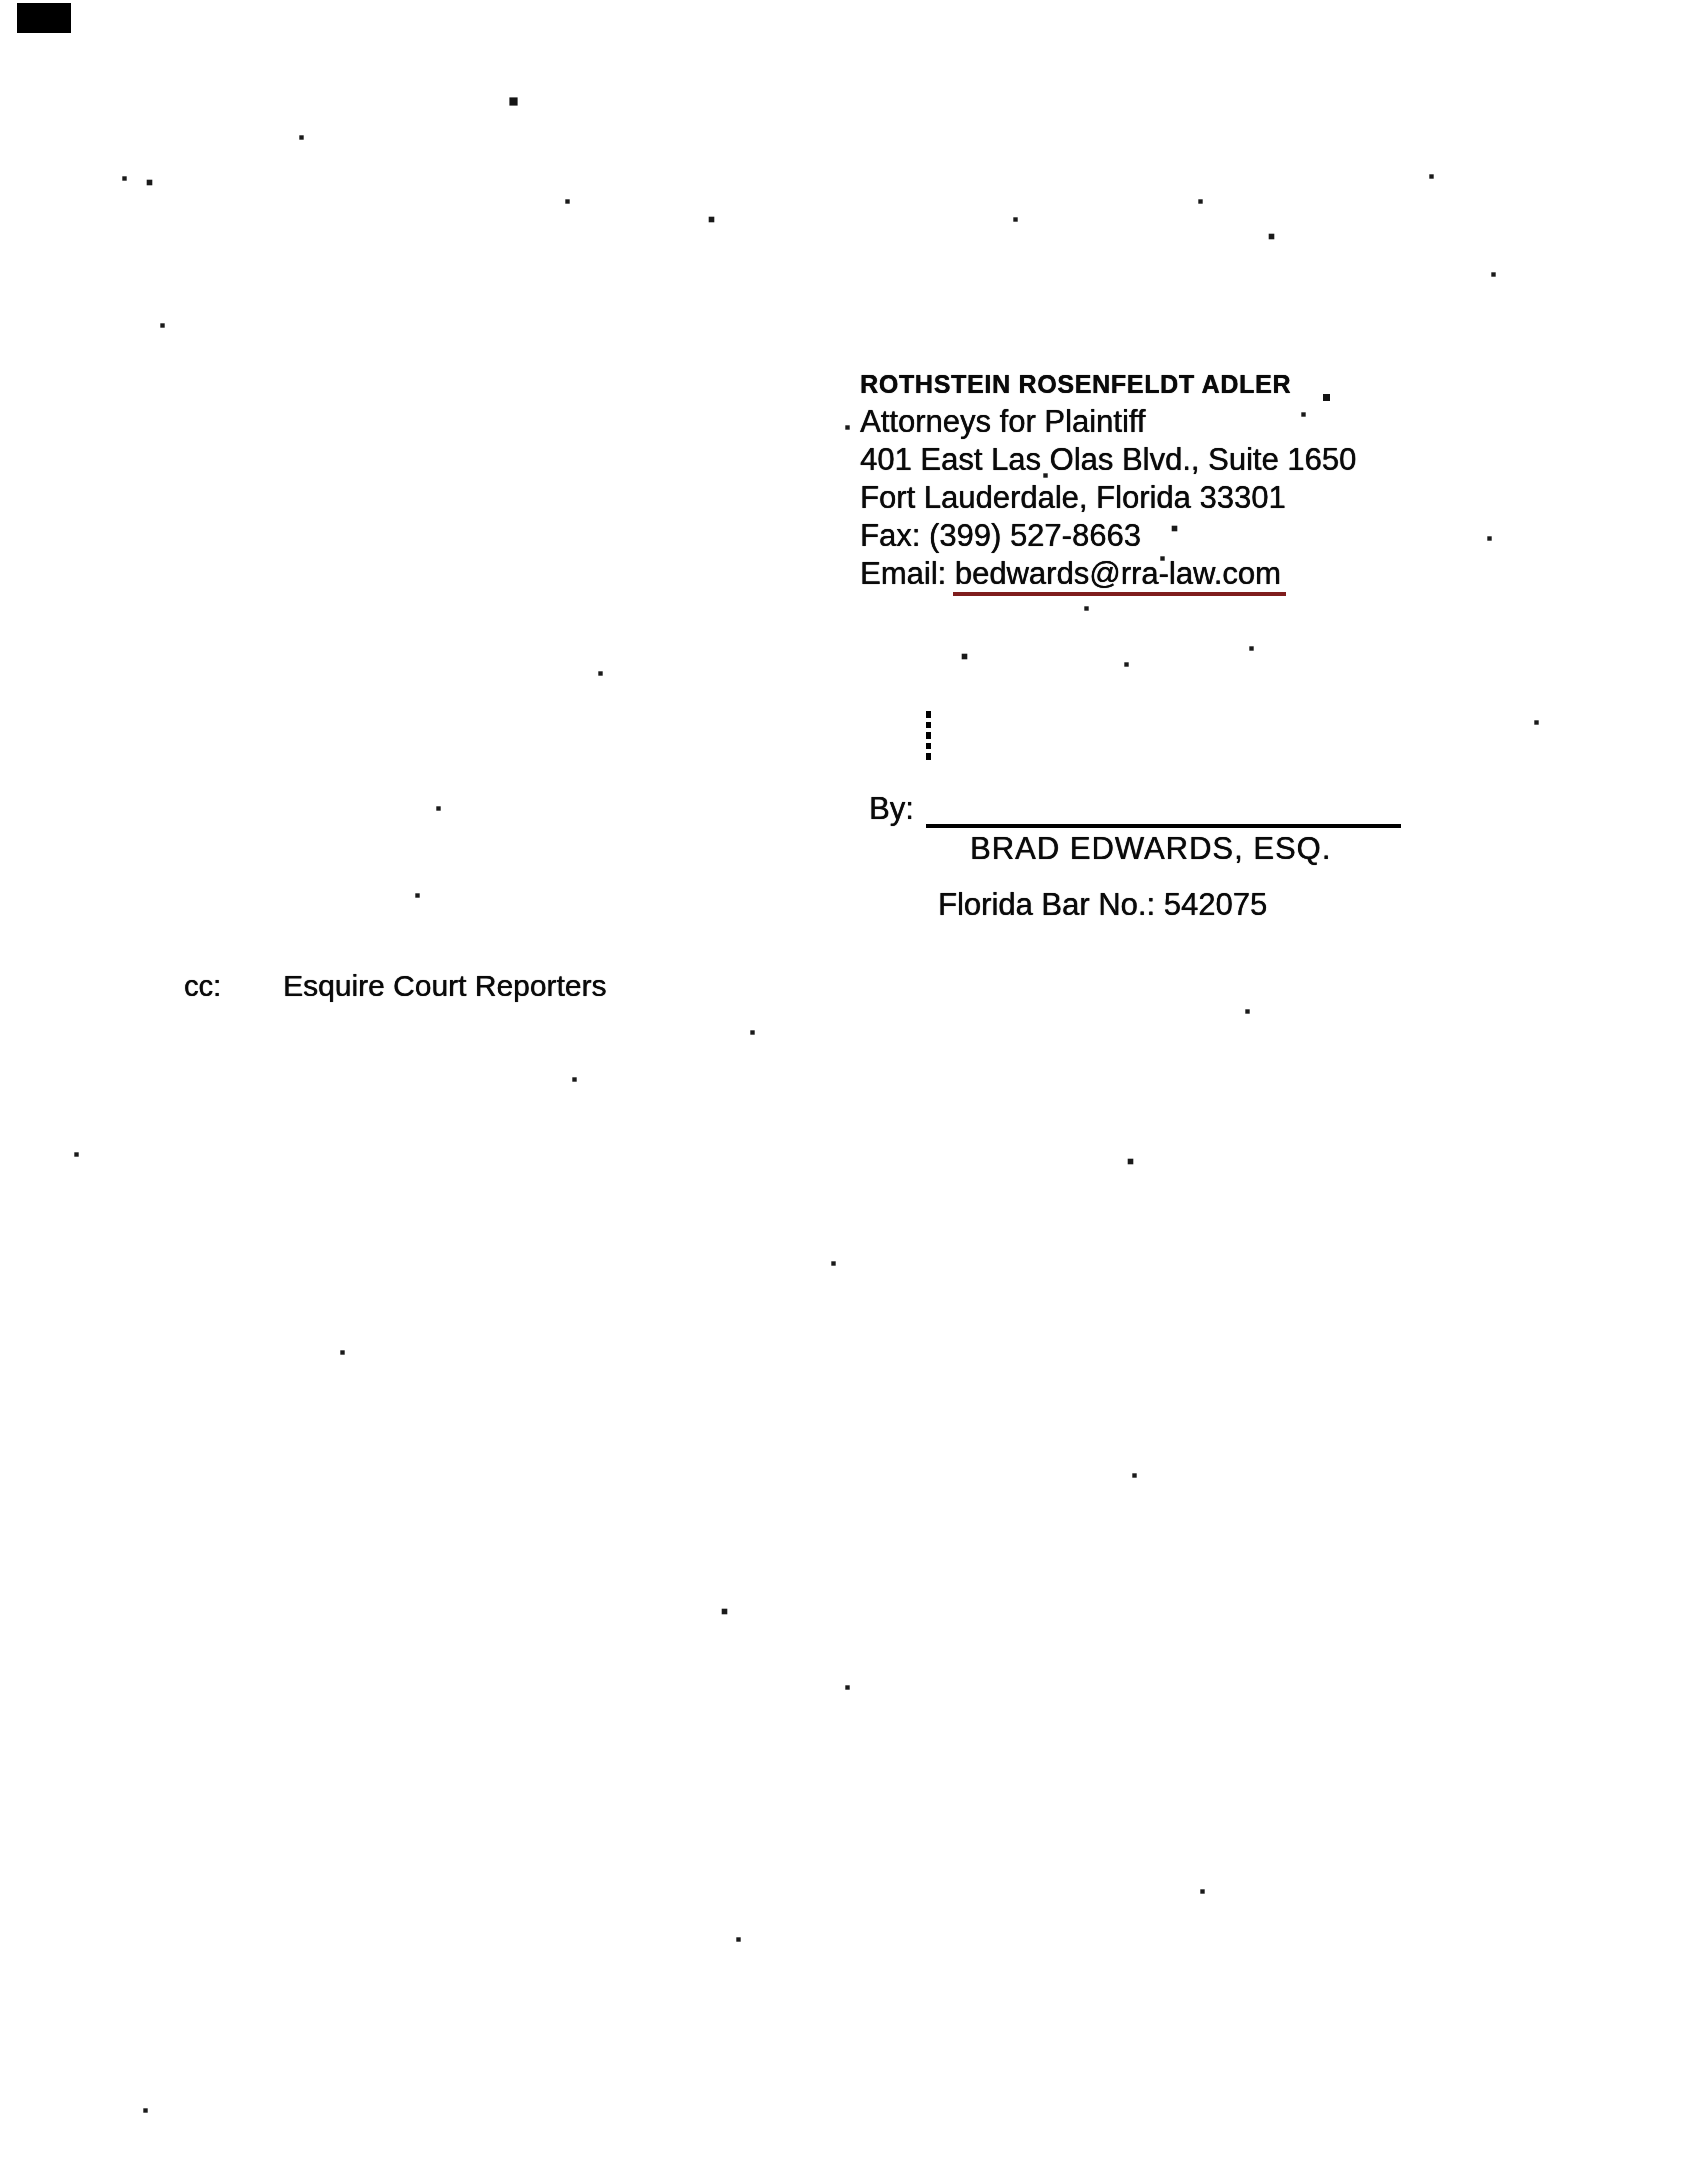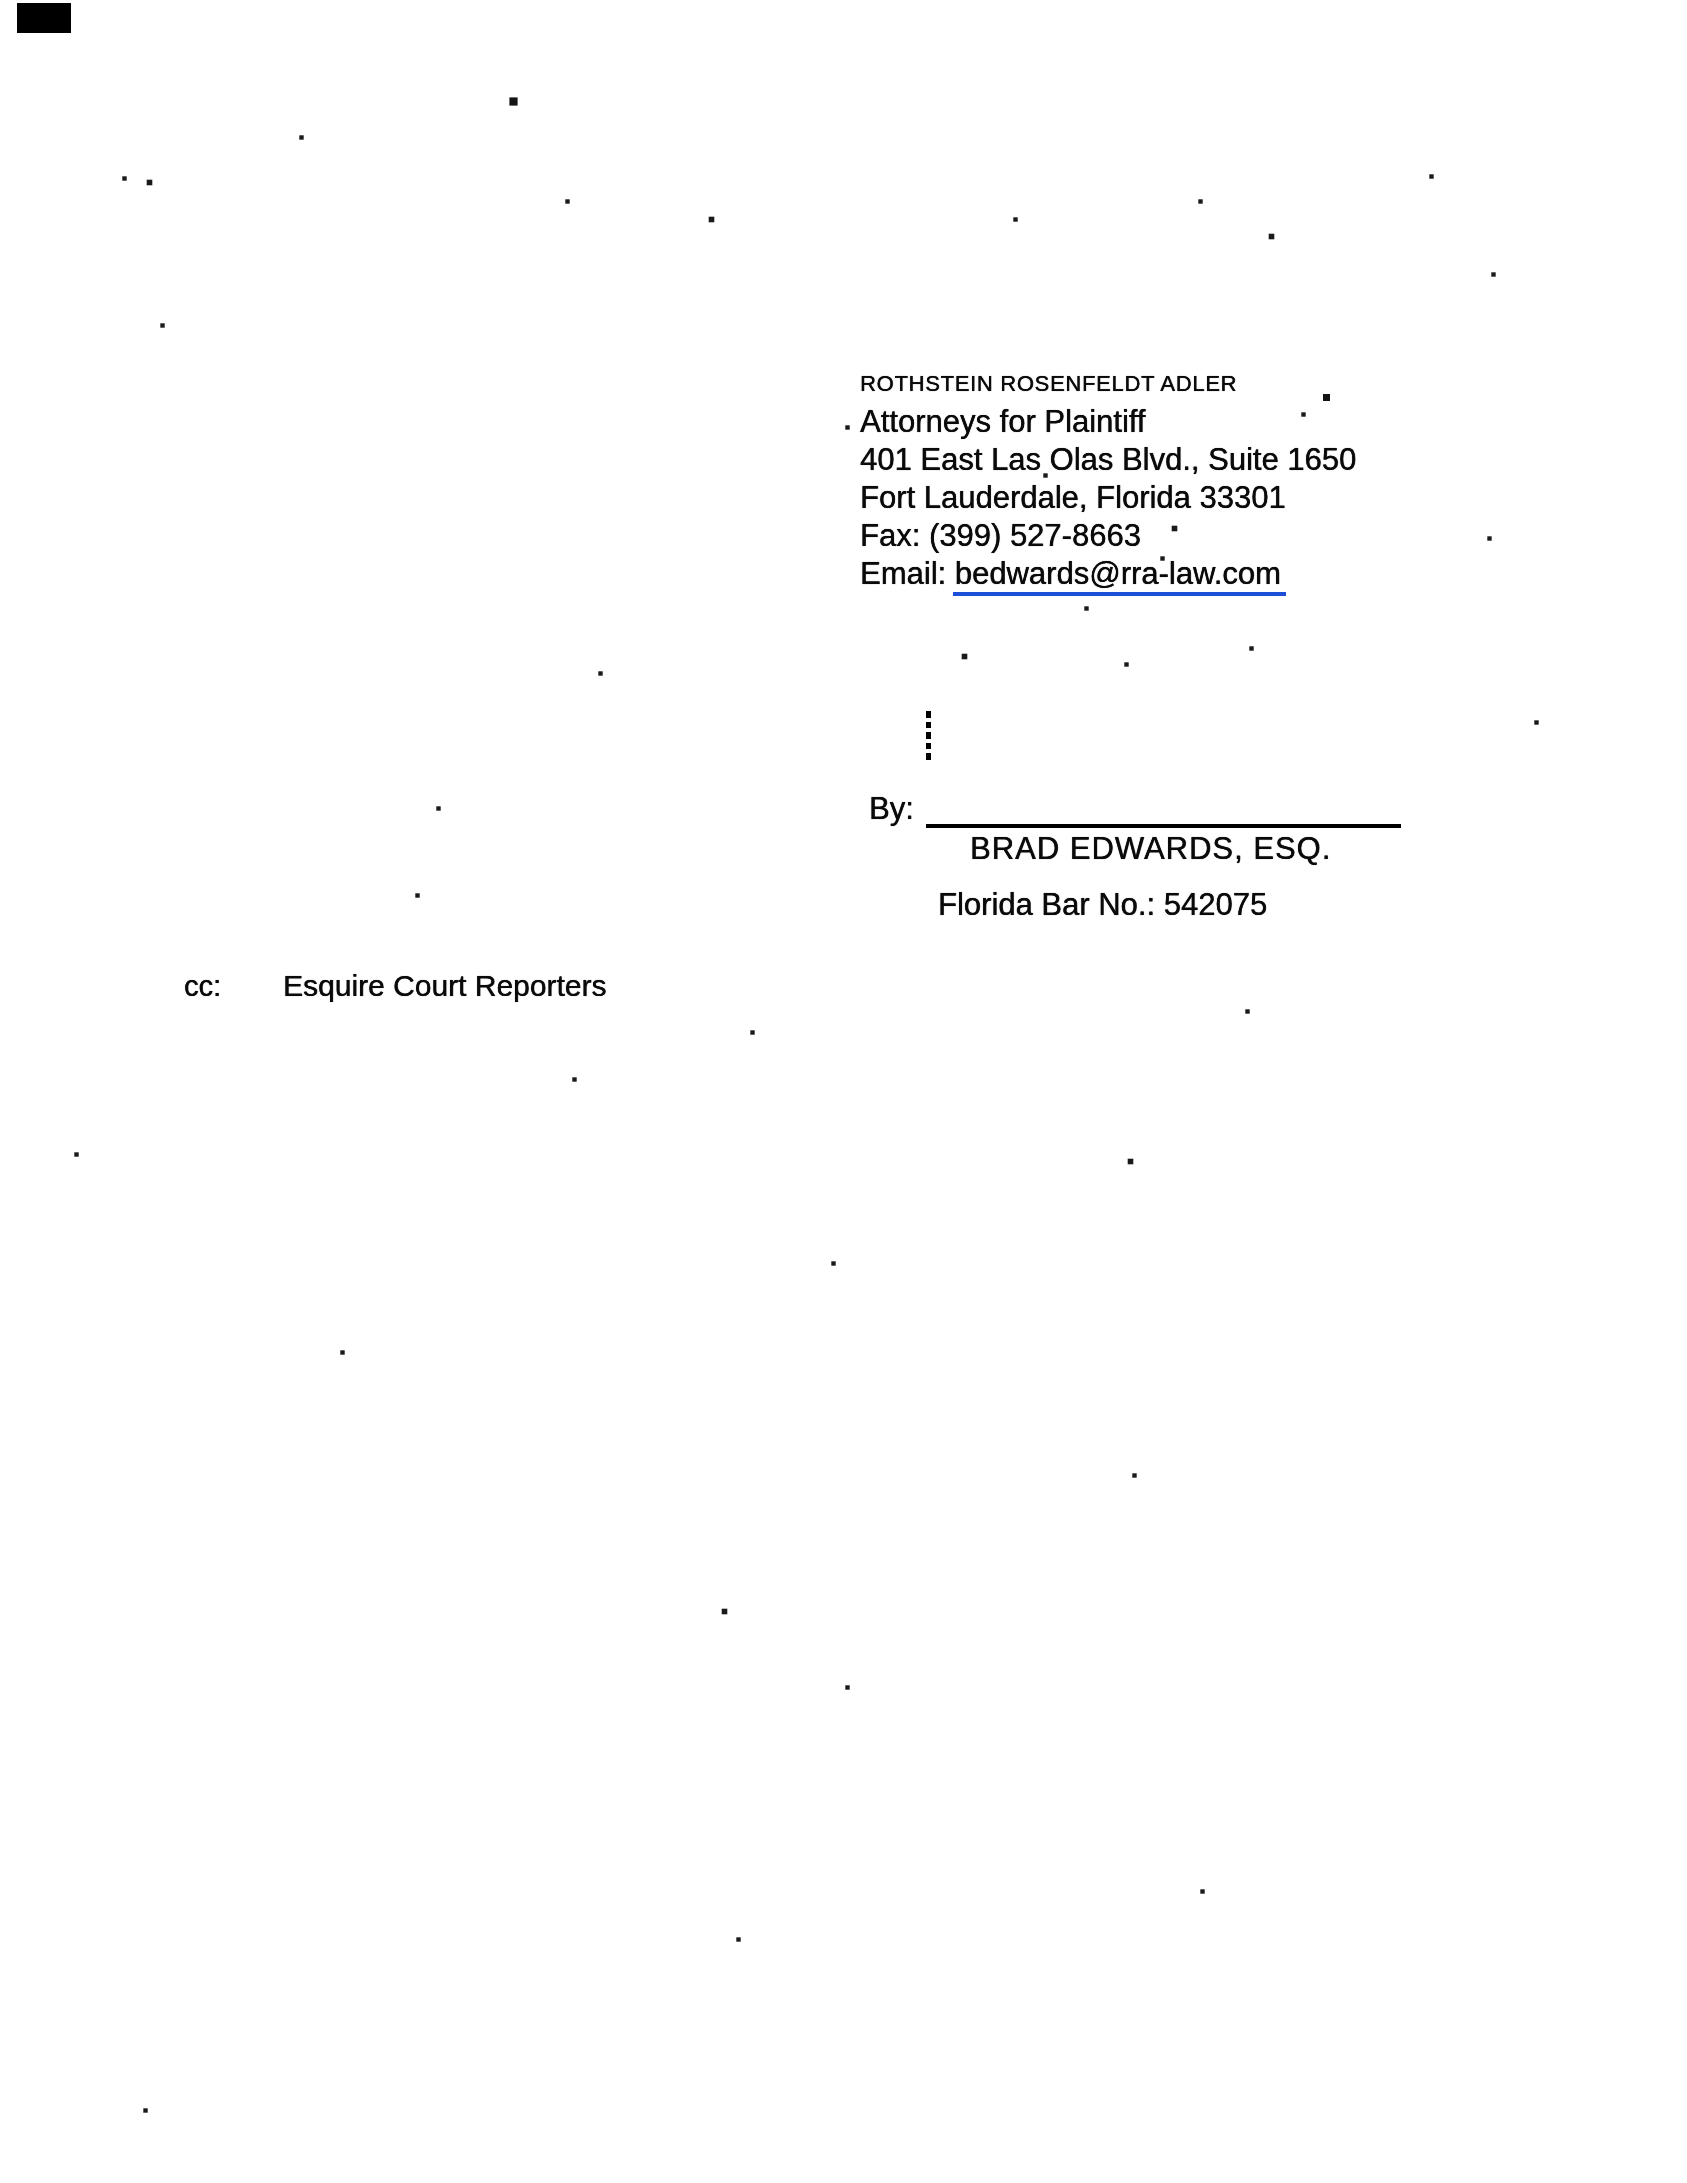--- a/index.html
+++ b/index.html
@@ -82,27 +82,27 @@
   }
 
   .letterhead {
     position: absolute;
     left: 860px;
     top: 365px;
     line-height: 38px;
     font-size: 31px;
   }
   .firm-name {
-    font-size: 22px;
-    font-weight: 400;
+    font-size: 25px;
+    font-weight: 700;
     letter-spacing: 0.7px;
   }
   .email-address {
     display: inline-block;
-    border-bottom: 4px solid #1d4ed8;
+    border-bottom: 4px solid #7f1d1d;
     padding: 0 5.3px 3.3px 1.3px;
     margin-left: -1.3px;
     line-height: 31px;
   }
 
   
   .stray-mark {
     position: absolute;
     left: 926px;
     top: 711px;

